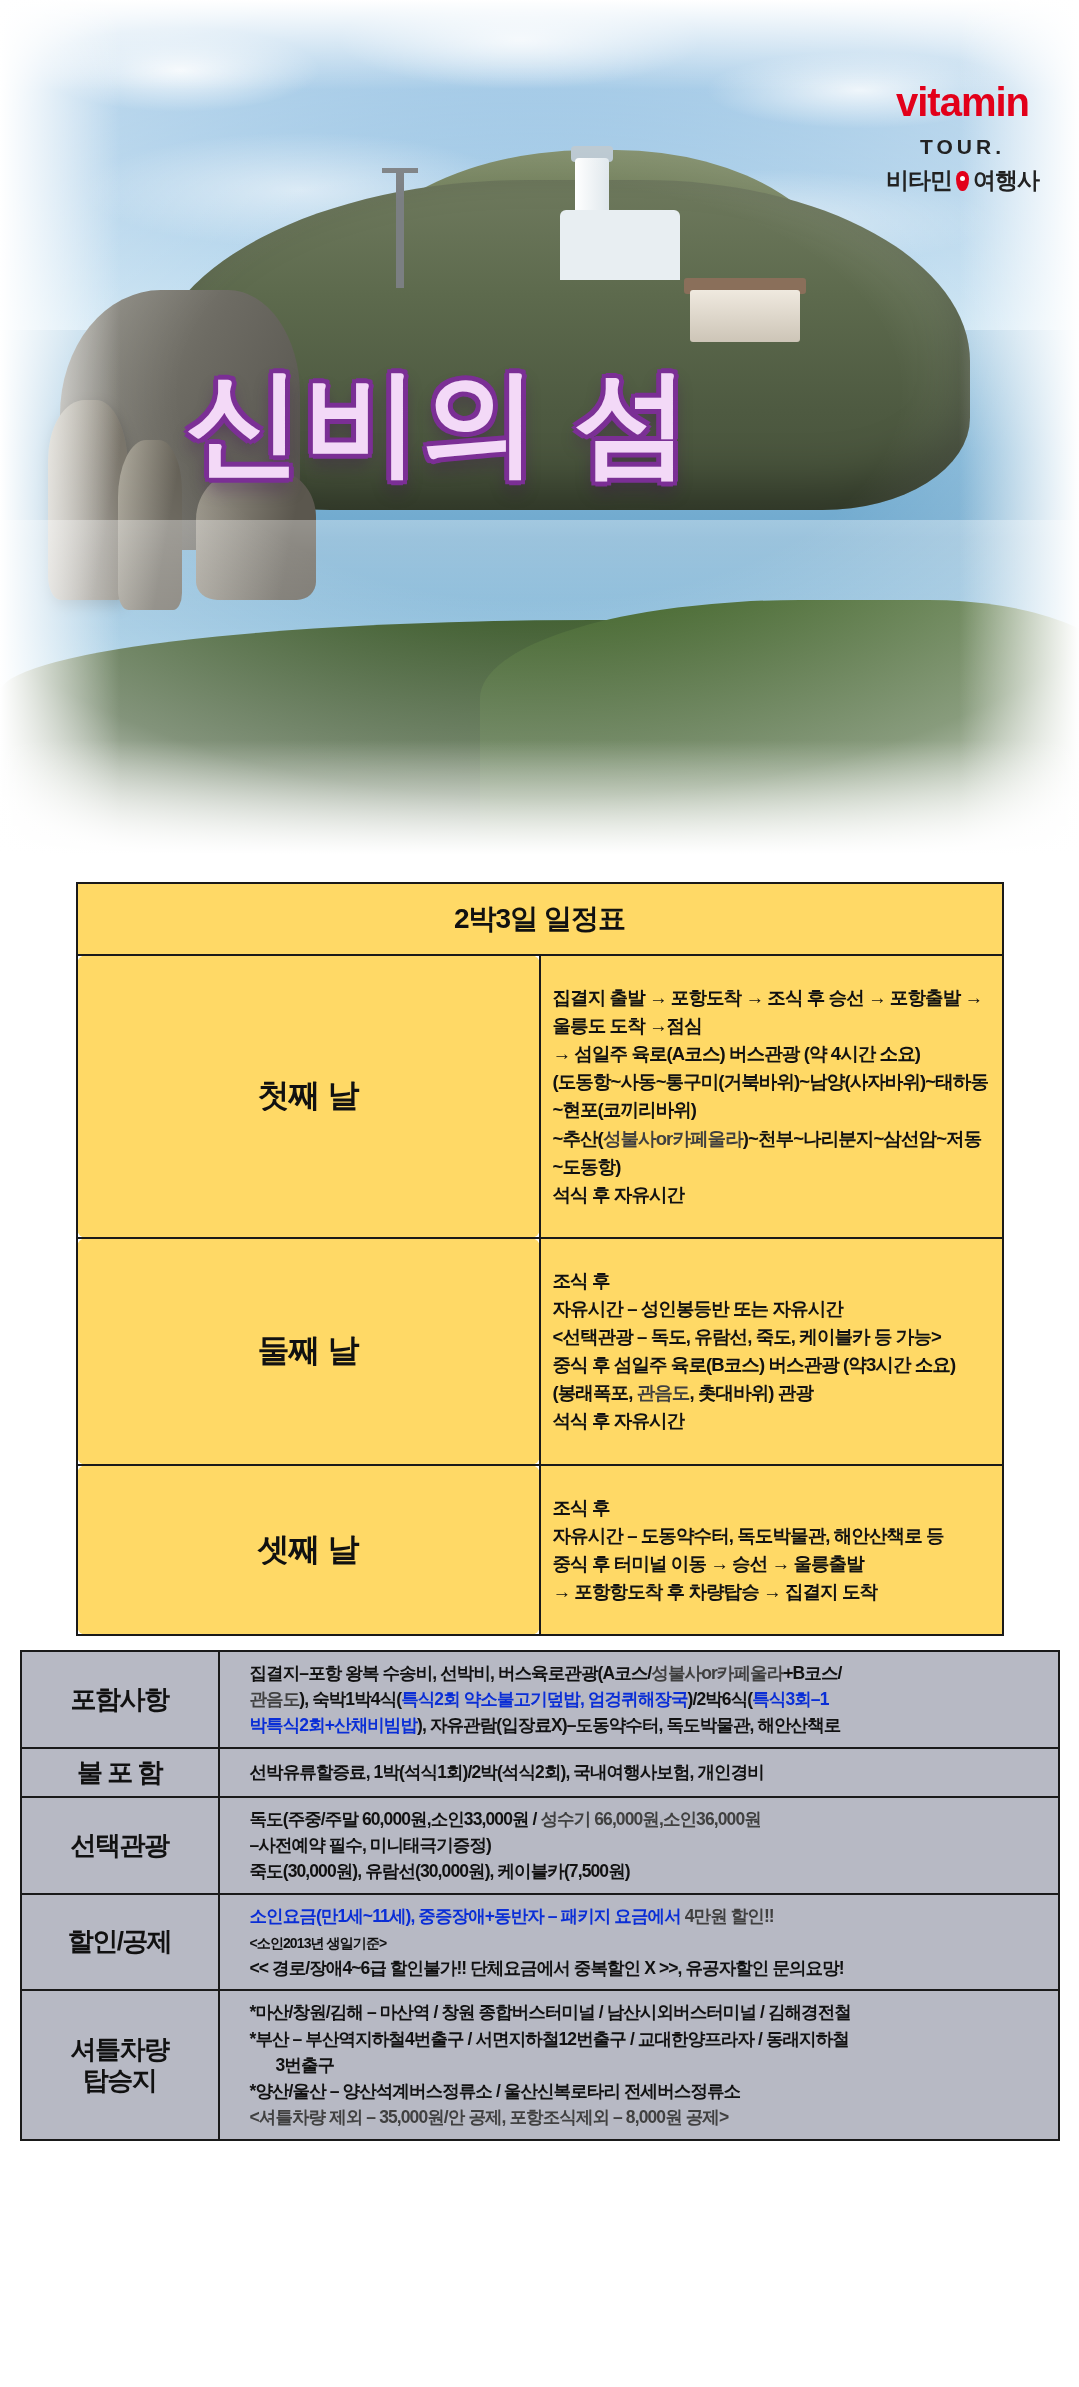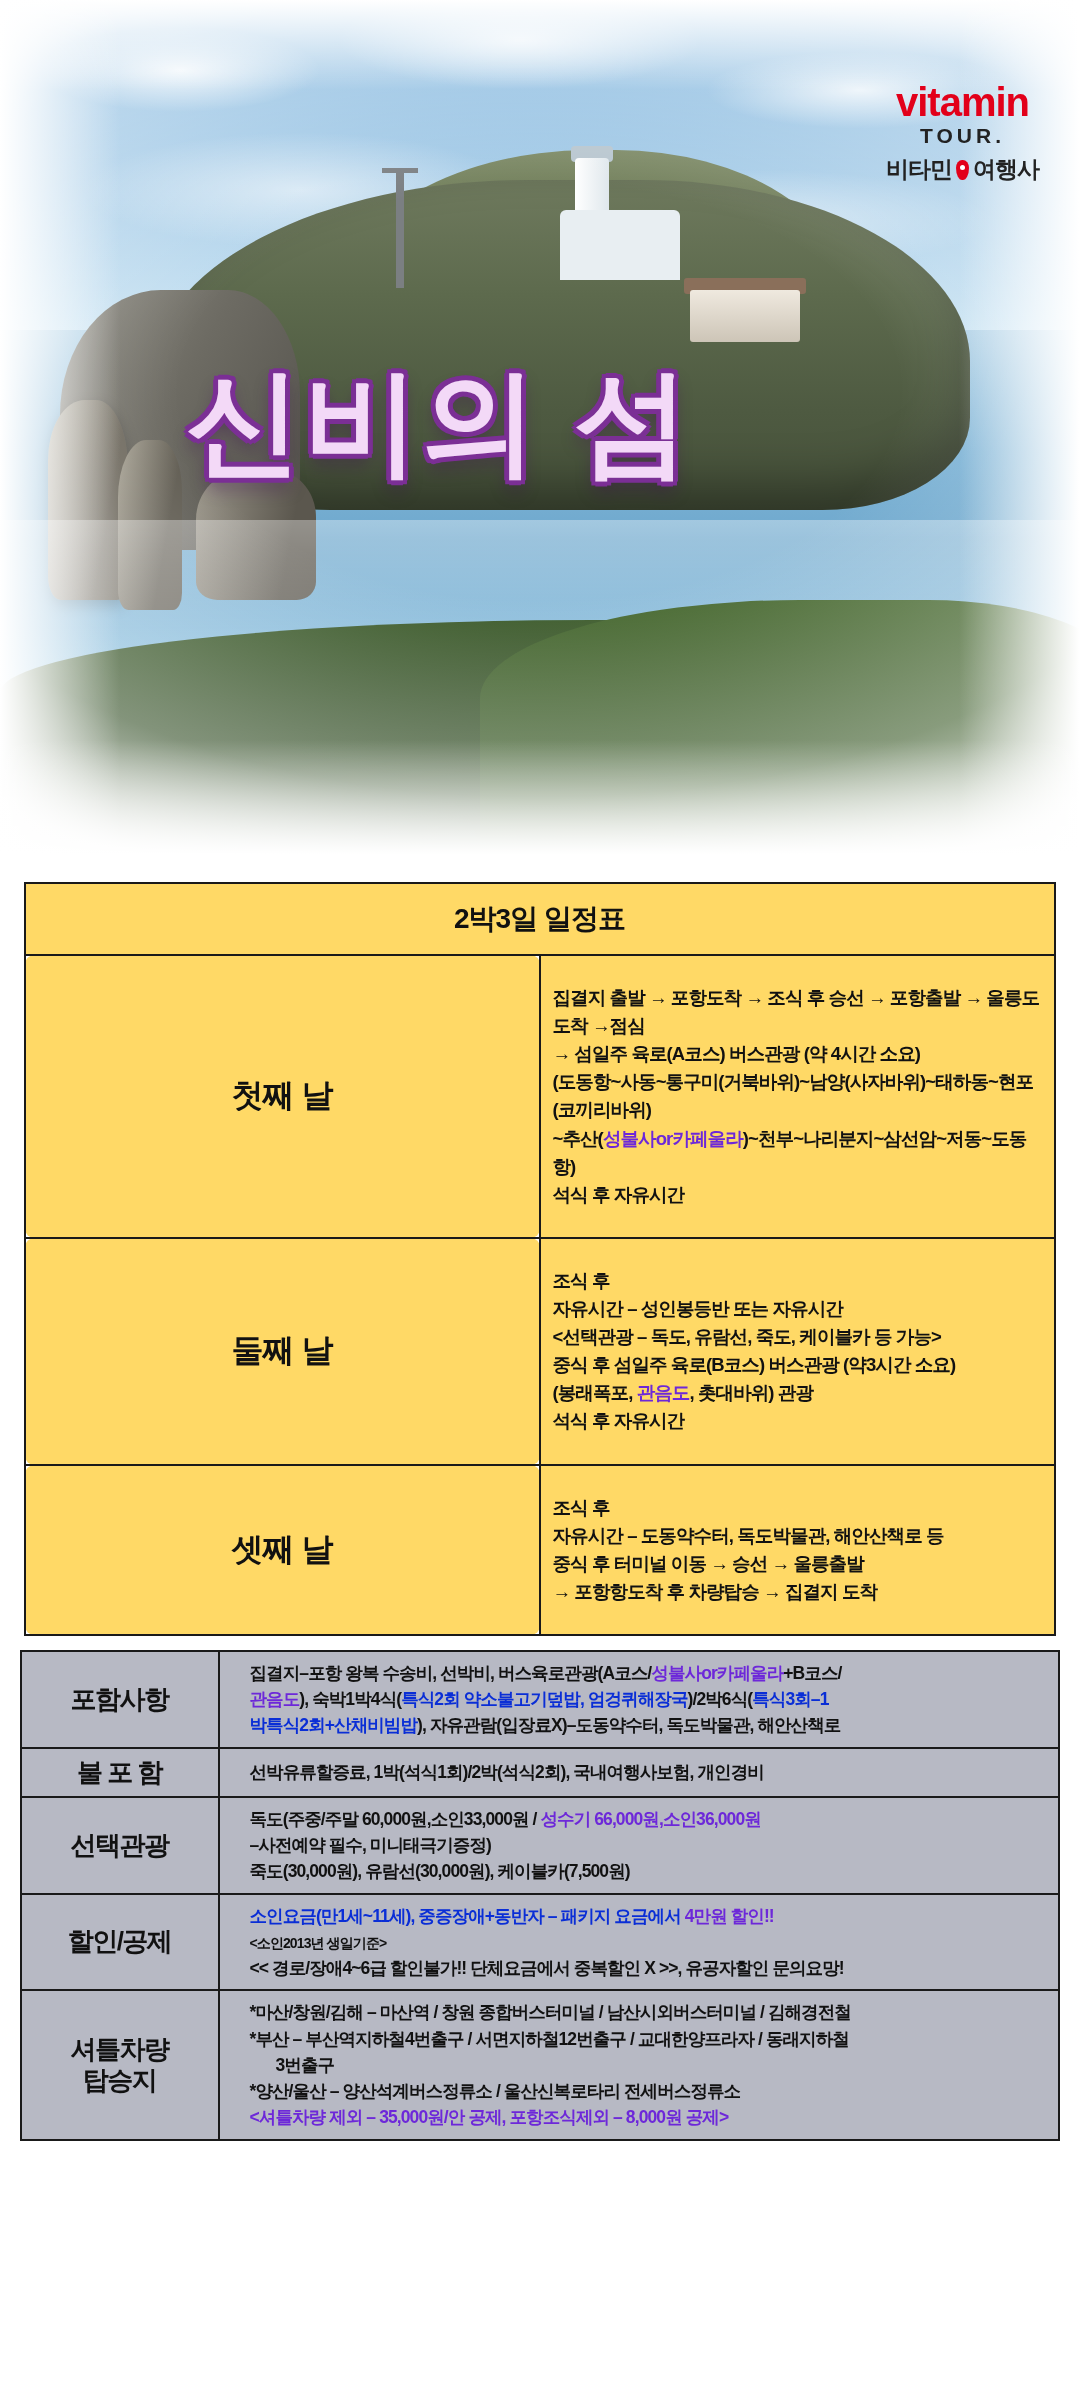--- a/index.html
+++ b/index.html
@@ -201,21 +201,21 @@
     color: #e2001a;
     letter-spacing: -1px;
     line-height: 1;
     margin-top: 40px;
   }
   .logo-sub {
     font-size: 21px;
     font-weight: bold;
     color: #222;
     letter-spacing: 4px;
-    margin-top: 2px;
+    margin-top: 13px;
   }
   .logo-kr {
     font-size: 23px;
     font-weight: bold;
     color: #222;
     margin-top: 6px;
     letter-spacing: -1px;
     display: flex;
     align-items: center;
     justify-content: center;
@@ -260,21 +260,21 @@
        4px  4px 0 #7b2f95,
        0 -5px 0 #7b2f95,
        0  5px 0 #7b2f95,
       -5px 0 0 #7b2f95,
        5px 0 0 #7b2f95,
        0 10px 18px rgba(60,10,80,.45);
   }
 
   
   .sched {
-    width: 1032px;
+    width: 928px;
     margin: 12px auto 14px auto;
     border-collapse: collapse;
     border: 2px solid #1a1a1a;
     table-layout: fixed;
   }
   .sched td, .sched th {
     border: 2px solid #1a1a1a;
     background: #ffd966;
     padding: 28px 12px;
     vertical-align: middle;
@@ -293,21 +293,21 @@
     font-weight: bold;
     letter-spacing: -1px;
     border-radius: 9px;
   }
   .sched .body-cell {
     font-size: 18.5px;
     line-height: 1.52;
     font-weight: bold;
     letter-spacing: -0.9px;
   }
-  .hl-red { color: #6d28d9; }
+  .hl-red { color: #404040; }
   .hl-blue { color: #0a2ed6; }
 
   
   .info {
     width: 1040px;
     margin: 14px auto 0 auto;
     border-collapse: collapse;
     border: 2px solid #1a1a1a;
     table-layout: fixed;
   }

